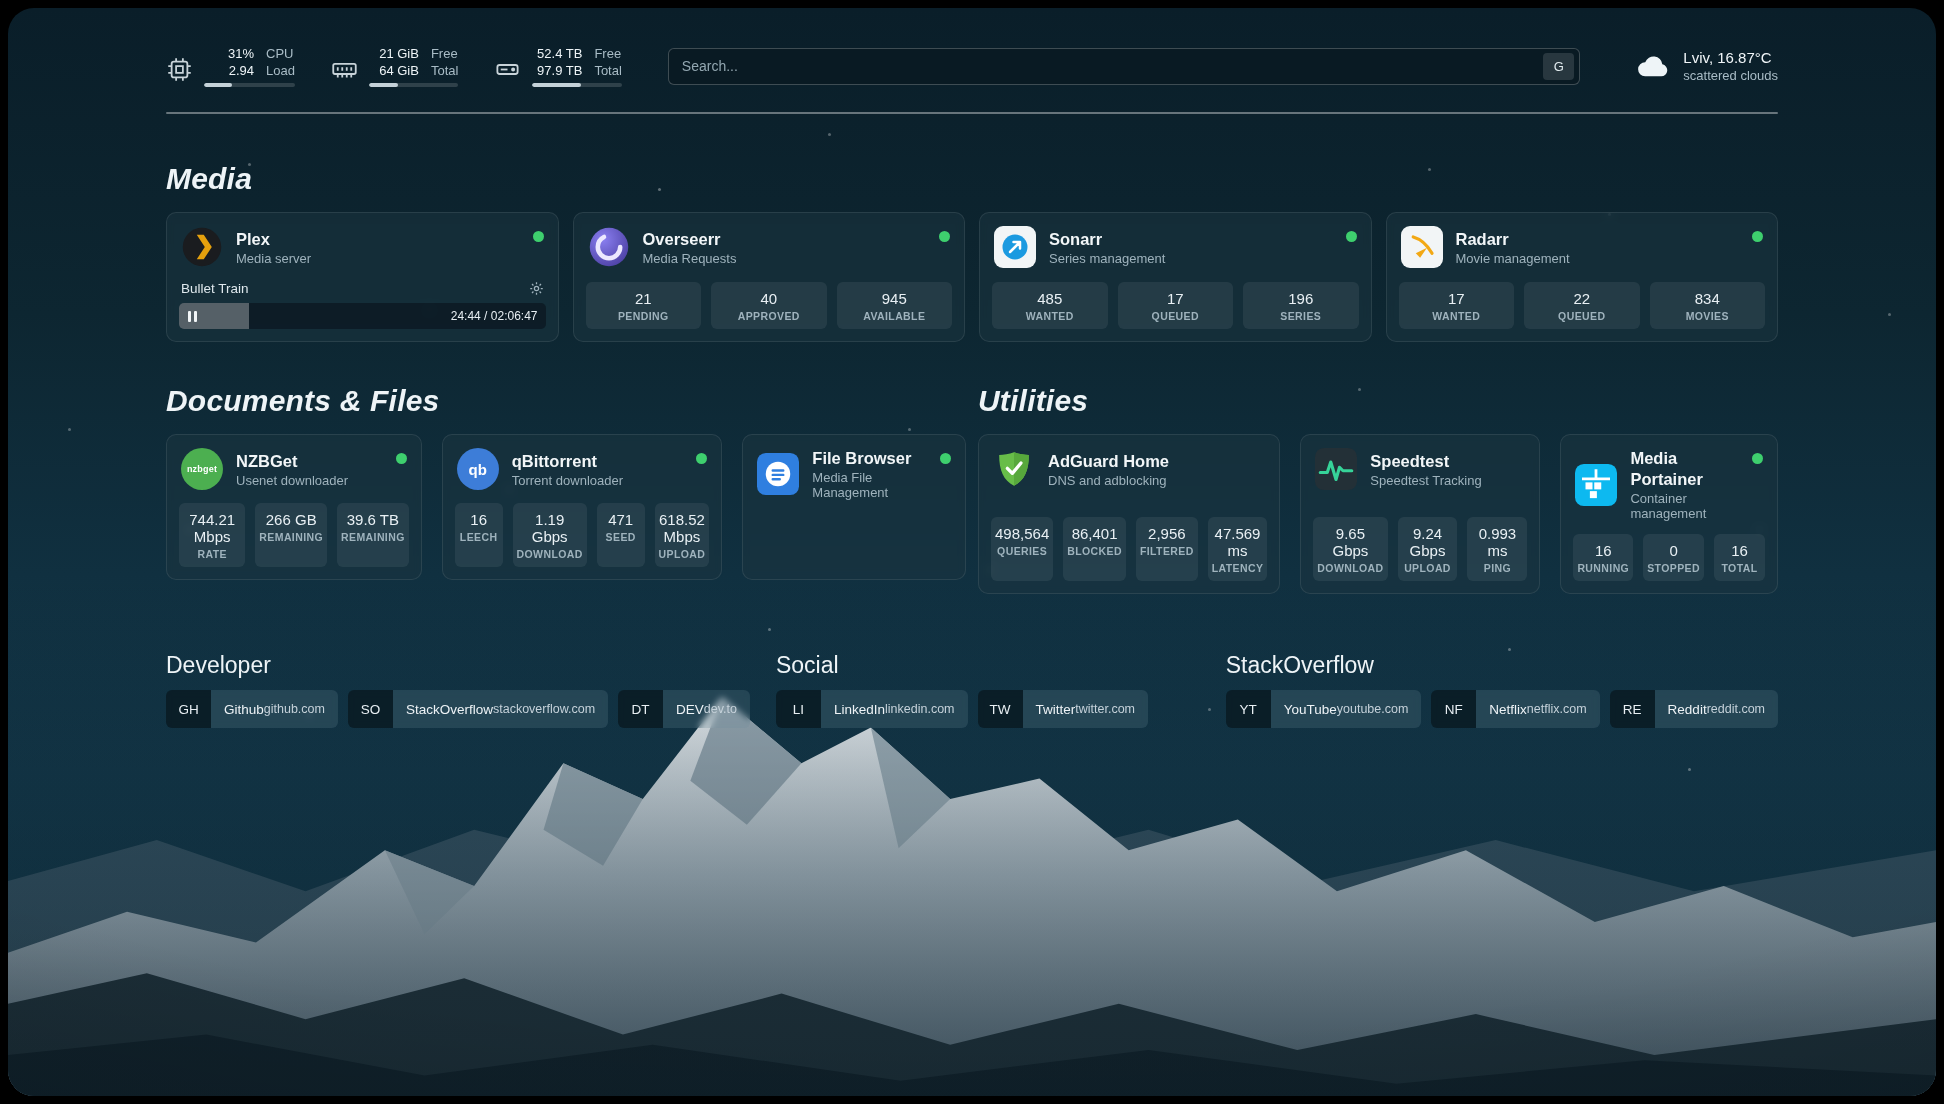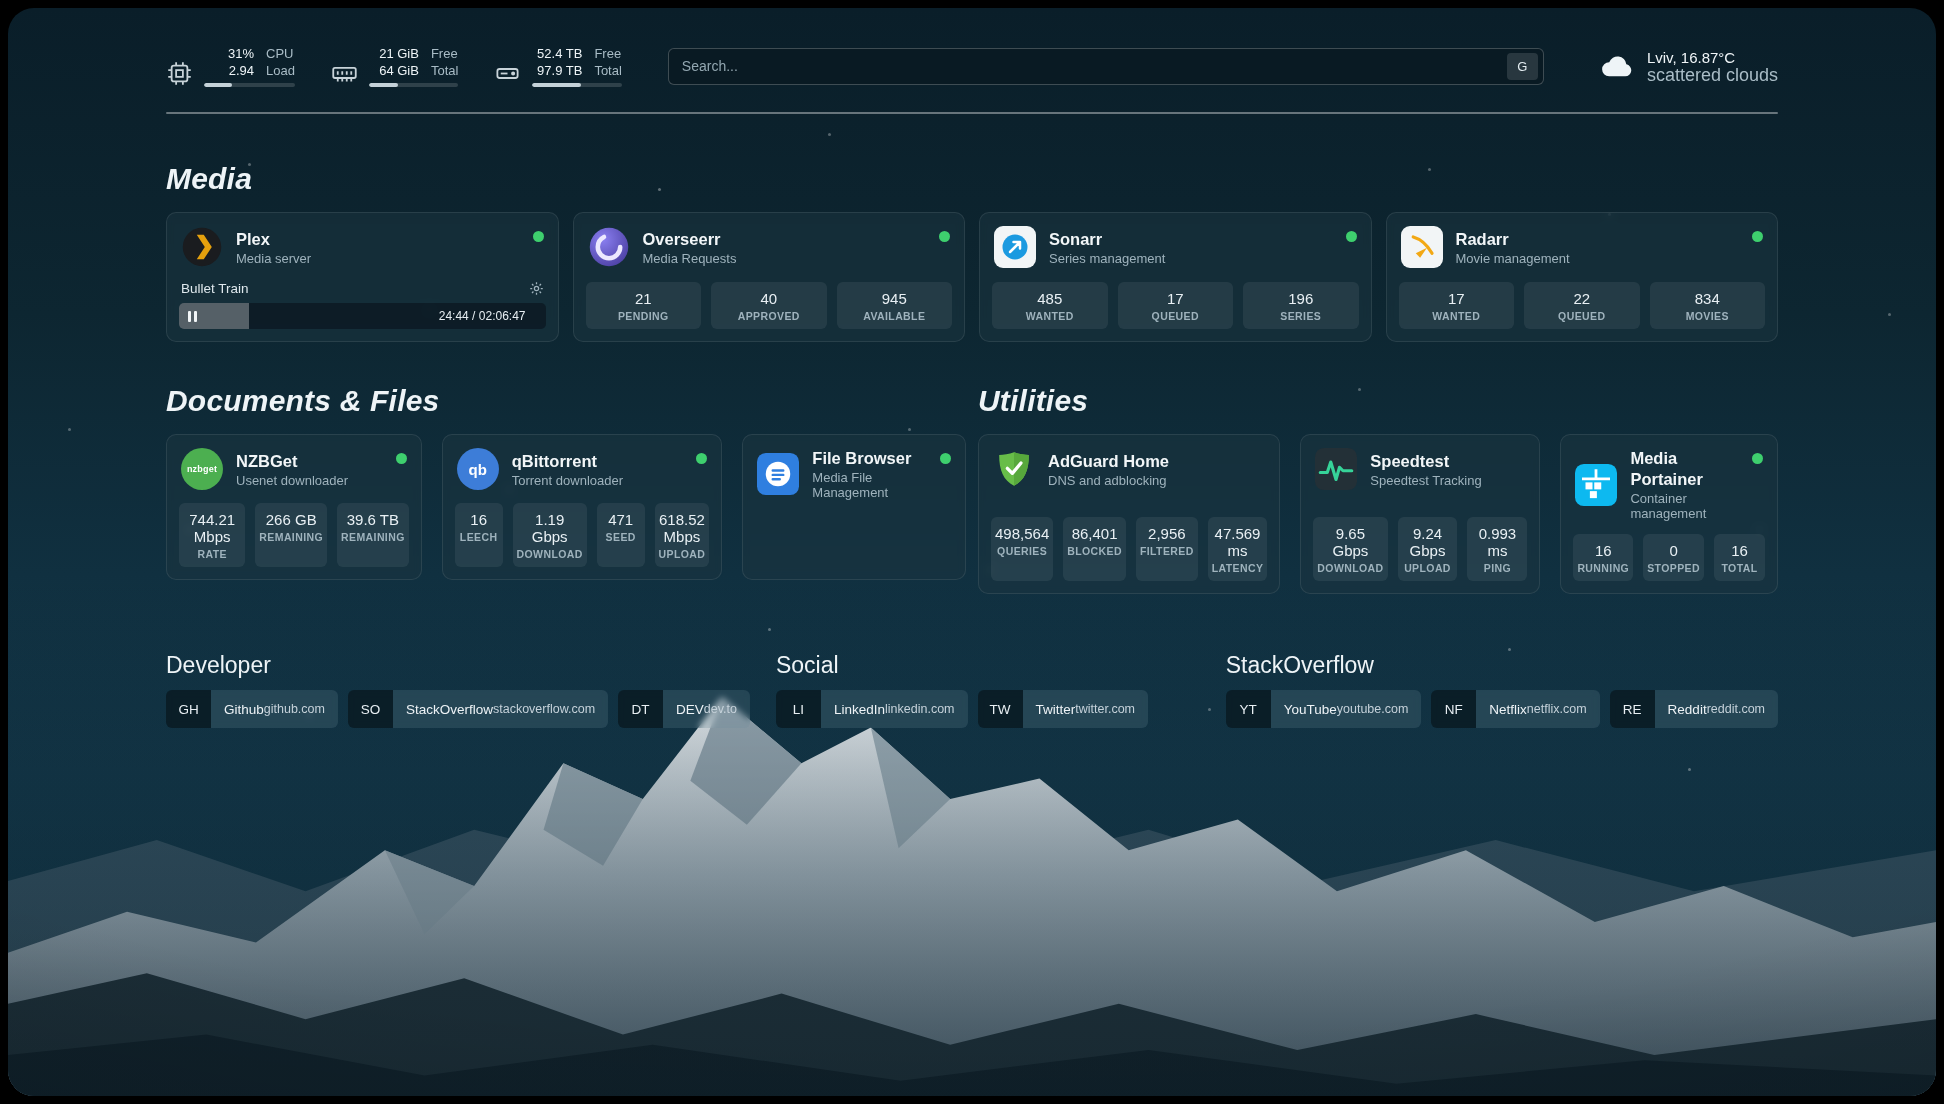--- a/index.html
+++ b/index.html
@@ -23,40 +23,40 @@
       500px 480px 0 0 rgba(255,255,255,.3), 980px 560px 0 0 rgba(255,255,255,.35),
       1420px 160px 0 0 rgba(255,255,255,.3), 820px 125px 0 0 rgba(255,255,255,.3),
       240px 155px 0 0 rgba(255,255,255,.3), 1680px 760px 0 0 rgba(255,255,255,.4),
       60px 420px 0 0 rgba(255,255,255,.3), 1880px 305px 0 0 rgba(255,255,255,.3); }
 
   .content { position:relative; z-index:2; padding:0 158px; height:100%; }
 
   
   .topbar { display:flex; align-items:center; margin-top:34px; height:48px; }
   .resources { display:flex; gap:36px; }
-  .resource { display:flex; align-items:flex-end; gap:11px; }
+  .resource { display:flex; align-items:center; gap:11px; }
   .res-icon { width:27px; height:27px; opacity:.92; margin-top:6px; }
   .res-body { display:flex; flex-direction:column; }
   .res-row { display:flex; gap:12px; font-size:13px; line-height:17px; }
   .res-val { min-width:50px; text-align:right; color:#eef4f7; }
   .res-label { color:#a9bcc6; }
   .res-bar { margin-top:4px; height:4px; background:rgba(255,255,255,0.15); border-radius:2px; overflow:hidden; }
   .res-fill { height:100%; background:#c4d1d8; border-radius:2px; }
 
   .searchbar { flex:1; margin:0 54px 0 46px; display:flex; align-items:center; height:37px;
     background:rgba(9,22,30,0.55); border:1px solid rgba(255,255,255,0.22); border-radius:6px; padding:0 5px 0 13px; }
   .searchbar input { flex:1; background:transparent; border:none; outline:none; color:#dfe9ee; font-size:14px; font-family:inherit; }
   .searchbar input::placeholder { color:#93a7b1; }
   .search-engine { width:31px; height:27px; border-radius:4px; background:rgba(255,255,255,0.13); color:#e3ecf0;
     font-size:13px; display:flex; align-items:center; justify-content:center; cursor:pointer; }
 
   .weather { display:flex; align-items:center; gap:11px; }
   .weather-icon { width:38px; height:38px; }
   .weather-loc { font-size:15px; color:#f0f5f8; line-height:19px; }
-  .weather-cond { font-size:18px; color:#a9bcc6; line-height:17px; }
+  .weather-cond { font-size:13px; color:#a9bcc6; line-height:17px; }
 
   .divider { margin-top:22px; height:2px; background:rgba(255,255,255,0.38); border-radius:1px; }
 
   
   .section-title { font-size:30px; font-weight:700; color:#eef4f7; letter-spacing:.2px;font-style:italic; }
   .media { margin-top:48px; }
   .media .section-title { margin-bottom:16px; }
   .media-grid { display:grid; grid-template-columns:repeat(4,1fr); gap:14px; }
 
   .card { background:rgba(28,52,64,0.55); border:1px solid rgba(255,255,255,0.09); border-radius:10px;
@@ -76,21 +76,21 @@
 
   
   .np { padding:0 12px 12px; margin-top:auto; }
   .np-top { display:flex; align-items:center; justify-content:space-between; margin:0 2px 7px; }
   .np-title { font-size:13.5px; color:#dfe8ed; }
   .gear { cursor:pointer; display:flex; }
   .np-bar { position:relative; height:26px; background:rgba(8,19,26,0.6); border-radius:5px; overflow:hidden; display:flex; align-items:center; }
   .np-fill { position:absolute; left:0; top:0; bottom:0; background:rgba(255,255,255,0.3); }
   .np-pause { position:relative; margin-left:9px; display:flex; gap:3px; cursor:pointer; }
   .np-pause i { width:3px; height:11px; background:#f2f6f8; border-radius:1px; display:block; }
-  .np-time { position:absolute; right:20px; font-size:12px; color:#e8eff3; }
+  .np-time { position:absolute; right:8px; font-size:12px; color:#e8eff3; }
 
   
   .ic-circle { width:42px; height:42px; border-radius:50%; display:flex; align-items:center; justify-content:center; font-weight:700; color:#fff; }
   .ic-nzb { background:#4caf50; font-size:9px; letter-spacing:.2px; }
   .ic-qb { background:#3d7dd8; font-size:15px; text-transform:lowercase; }
   .ic-white { width:42px; height:42px; border-radius:9px; background:#f2f5f6; display:flex; align-items:center; justify-content:center; }
 
   
   .columns { display:grid; grid-template-columns:1fr 1fr; gap:12px; margin-top:42px; align-items:start; }
   .col .section-title { margin-bottom:16px; }

